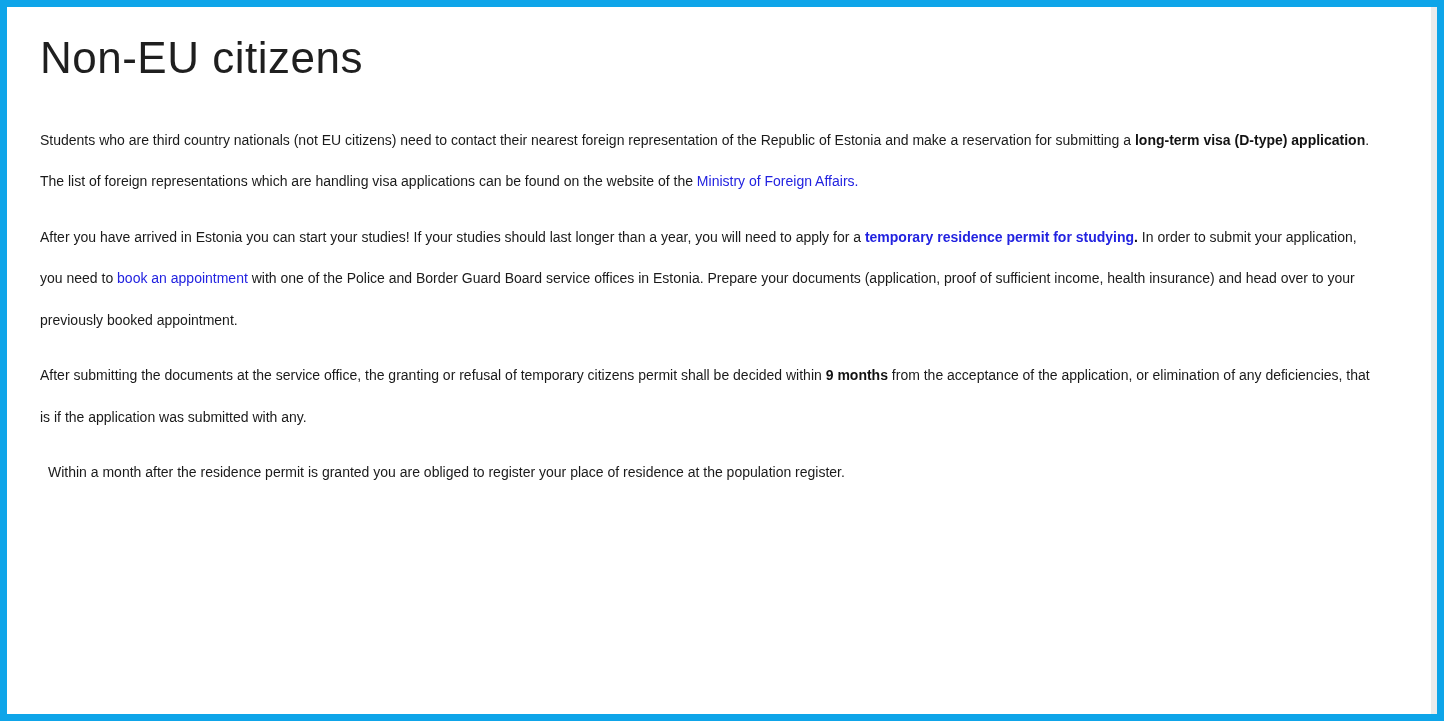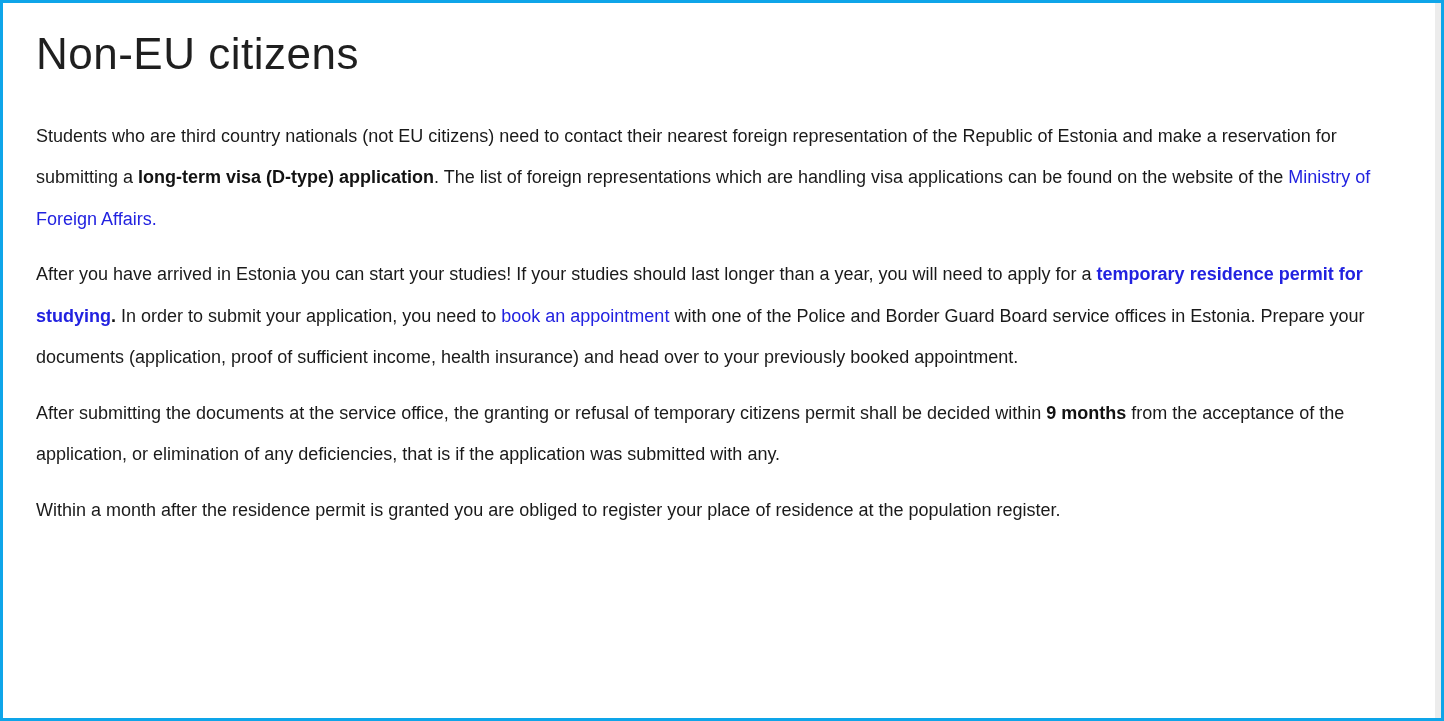--- a/index.html
+++ b/index.html
@@ -2,21 +2,21 @@
 <html style="--link-color: #2222e0;"><head>
 <meta charset="utf-8">
 <style>
   * { box-sizing: border-box; }
   html, body { margin: 0; padding: 0; background: #ffffff; }
   .page {
     position: relative;
     width: 1444px;
     height: 721px;
     background: #ffffff;
-    border: 3px solid #0ea5e9;
+    border: 7px solid #0ea5e9;
     font-family: "Liberation Sans", "DejaVu Sans", sans-serif;
     color: #1a1a1a;
     overflow: hidden;
   }
   .scrollbar-track {
     position: absolute;
     top: 0;
     right: 0;
     width: 6px;
     height: 100%;
@@ -28,25 +28,25 @@
   h1.page-title {
     margin: 26px 0 36px 0;
     font-size: 44px;
     font-weight: 200;
     letter-spacing: 0.5px;
     color: #1f1f1f;
     line-height: 1.15;
   }
   .article-body p {
     margin: 0 0 14px 0;
-    font-size: 18px;
+    font-size: 14px;
     line-height: 41.5px;
     color: #1a1a1a;
   }
-  .article-body p:last-child { margin-bottom: 0; }
+  .article-body p:last-child { margin-bottom: 0; margin-left: 8px; }
   strong { font-weight: 700; color: #121212; }
   a.link {
     color: var(--link-color, #2222e0);
     text-decoration: none;
     cursor: pointer;
   }
   a.link.bold { font-weight: 700; }
   .more-row {
     font-size: 19.5px;
     line-height: 41.5px;

